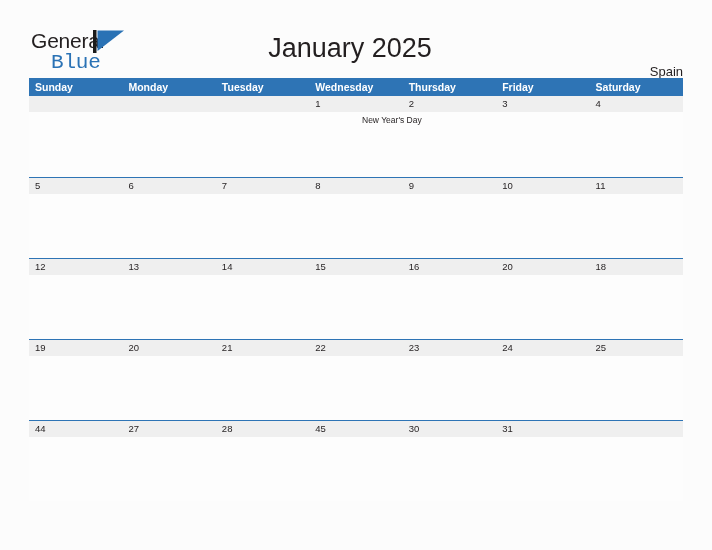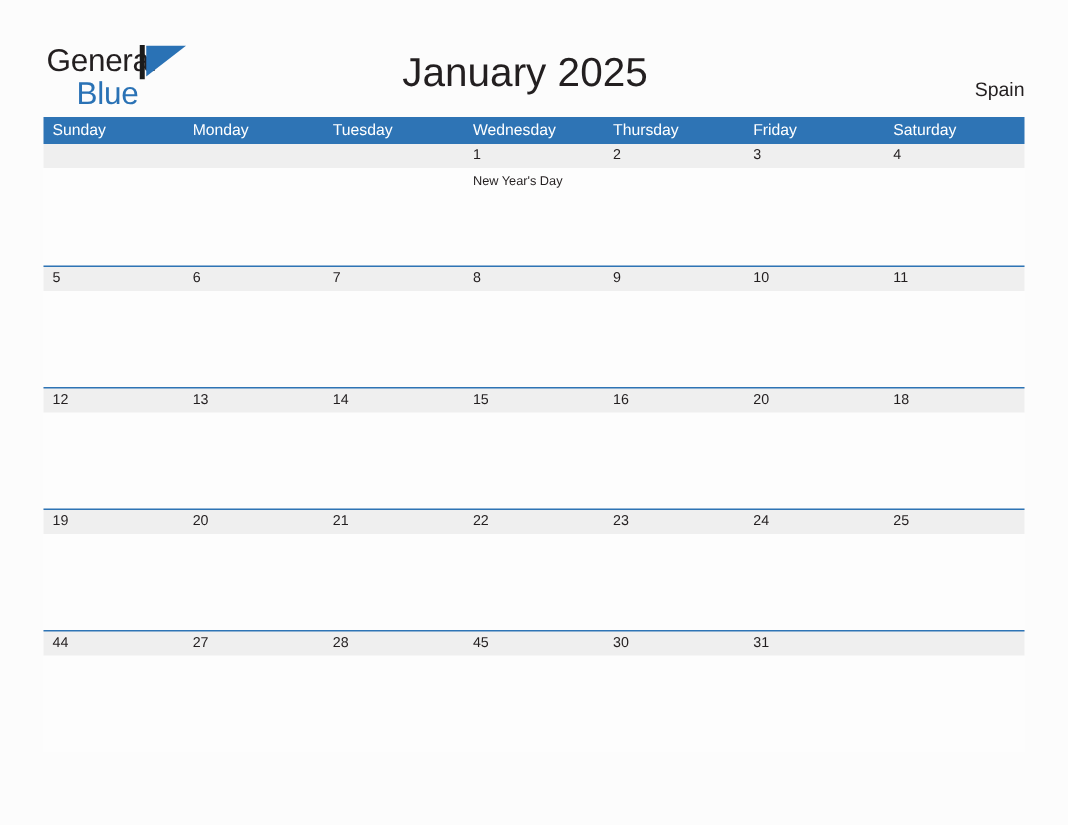--- a/index.html
+++ b/index.html
@@ -39,21 +39,21 @@
     color: #231f20;
     letter-spacing: -0.2px;
     font-family: "Liberation Sans", sans-serif;
   }
   .brand-blue {
     font-size: 21px;
     color: #2a72b5;
     letter-spacing: -0.2px;
     margin-top: 1px;
     margin-left: 20px;
-    font-family: Liberation Sans, sans-serif;
+    font-family: Liberation Mono, monospace;
   }
   .brand-flag {
     position: absolute;
     left: 62px;
     top: 0px;
     width: 32px;
     height: 23px;
   }
 
   .calendar-title {
@@ -65,21 +65,21 @@
     font-size: 27px;
     color: #231f20;
     font-family: "Liberation Sans", sans-serif;
     font-weight: normal;
     margin: 0;
   }
 
   .locale-label {
     position: absolute;
     right: 29px;
-    top: 52px;
+    top: 64px;
     font-size: 13px;
     color: #231f20;
   }
 
   
   .calendar {
     position: absolute;
     left: 29px;
     top: 78px;
     width: 654px;
@@ -91,20 +91,21 @@
     background: #2e74b5;
     height: 18px;
   }
   .weekday-cell {
     color: #ffffff;
     font-size: 10.5px;
     padding-left: 6px;
     display: flex;
     align-items: center;
     line-height: 1;
+    font-weight: bold;
   }
 
   .week-row {
     position: relative;
     height: 81px;
     background: #fdfdfd;
   }
   .week-row .date-strip {
     display: grid;
     grid-template-columns: repeat(7, 1fr);
@@ -119,21 +120,21 @@
     font-size: 9.5px;
     color: #231f20;
     padding-left: 6px;
     display: flex;
     align-items: center;
     line-height: 1;
   }
 
   .event-strip {
     display: grid;
-    grid-template-columns: repeat(7, 1fr);
+    grid-template-columns: repeat(6, 1fr);
     height: 62px;
   }
   .event-cell {
     font-size: 8.5px;
     color: #231f20;
     padding-left: 6px;
     padding-top: 3px;
     line-height: 1.25;
   }
   .event-cell:empty {

